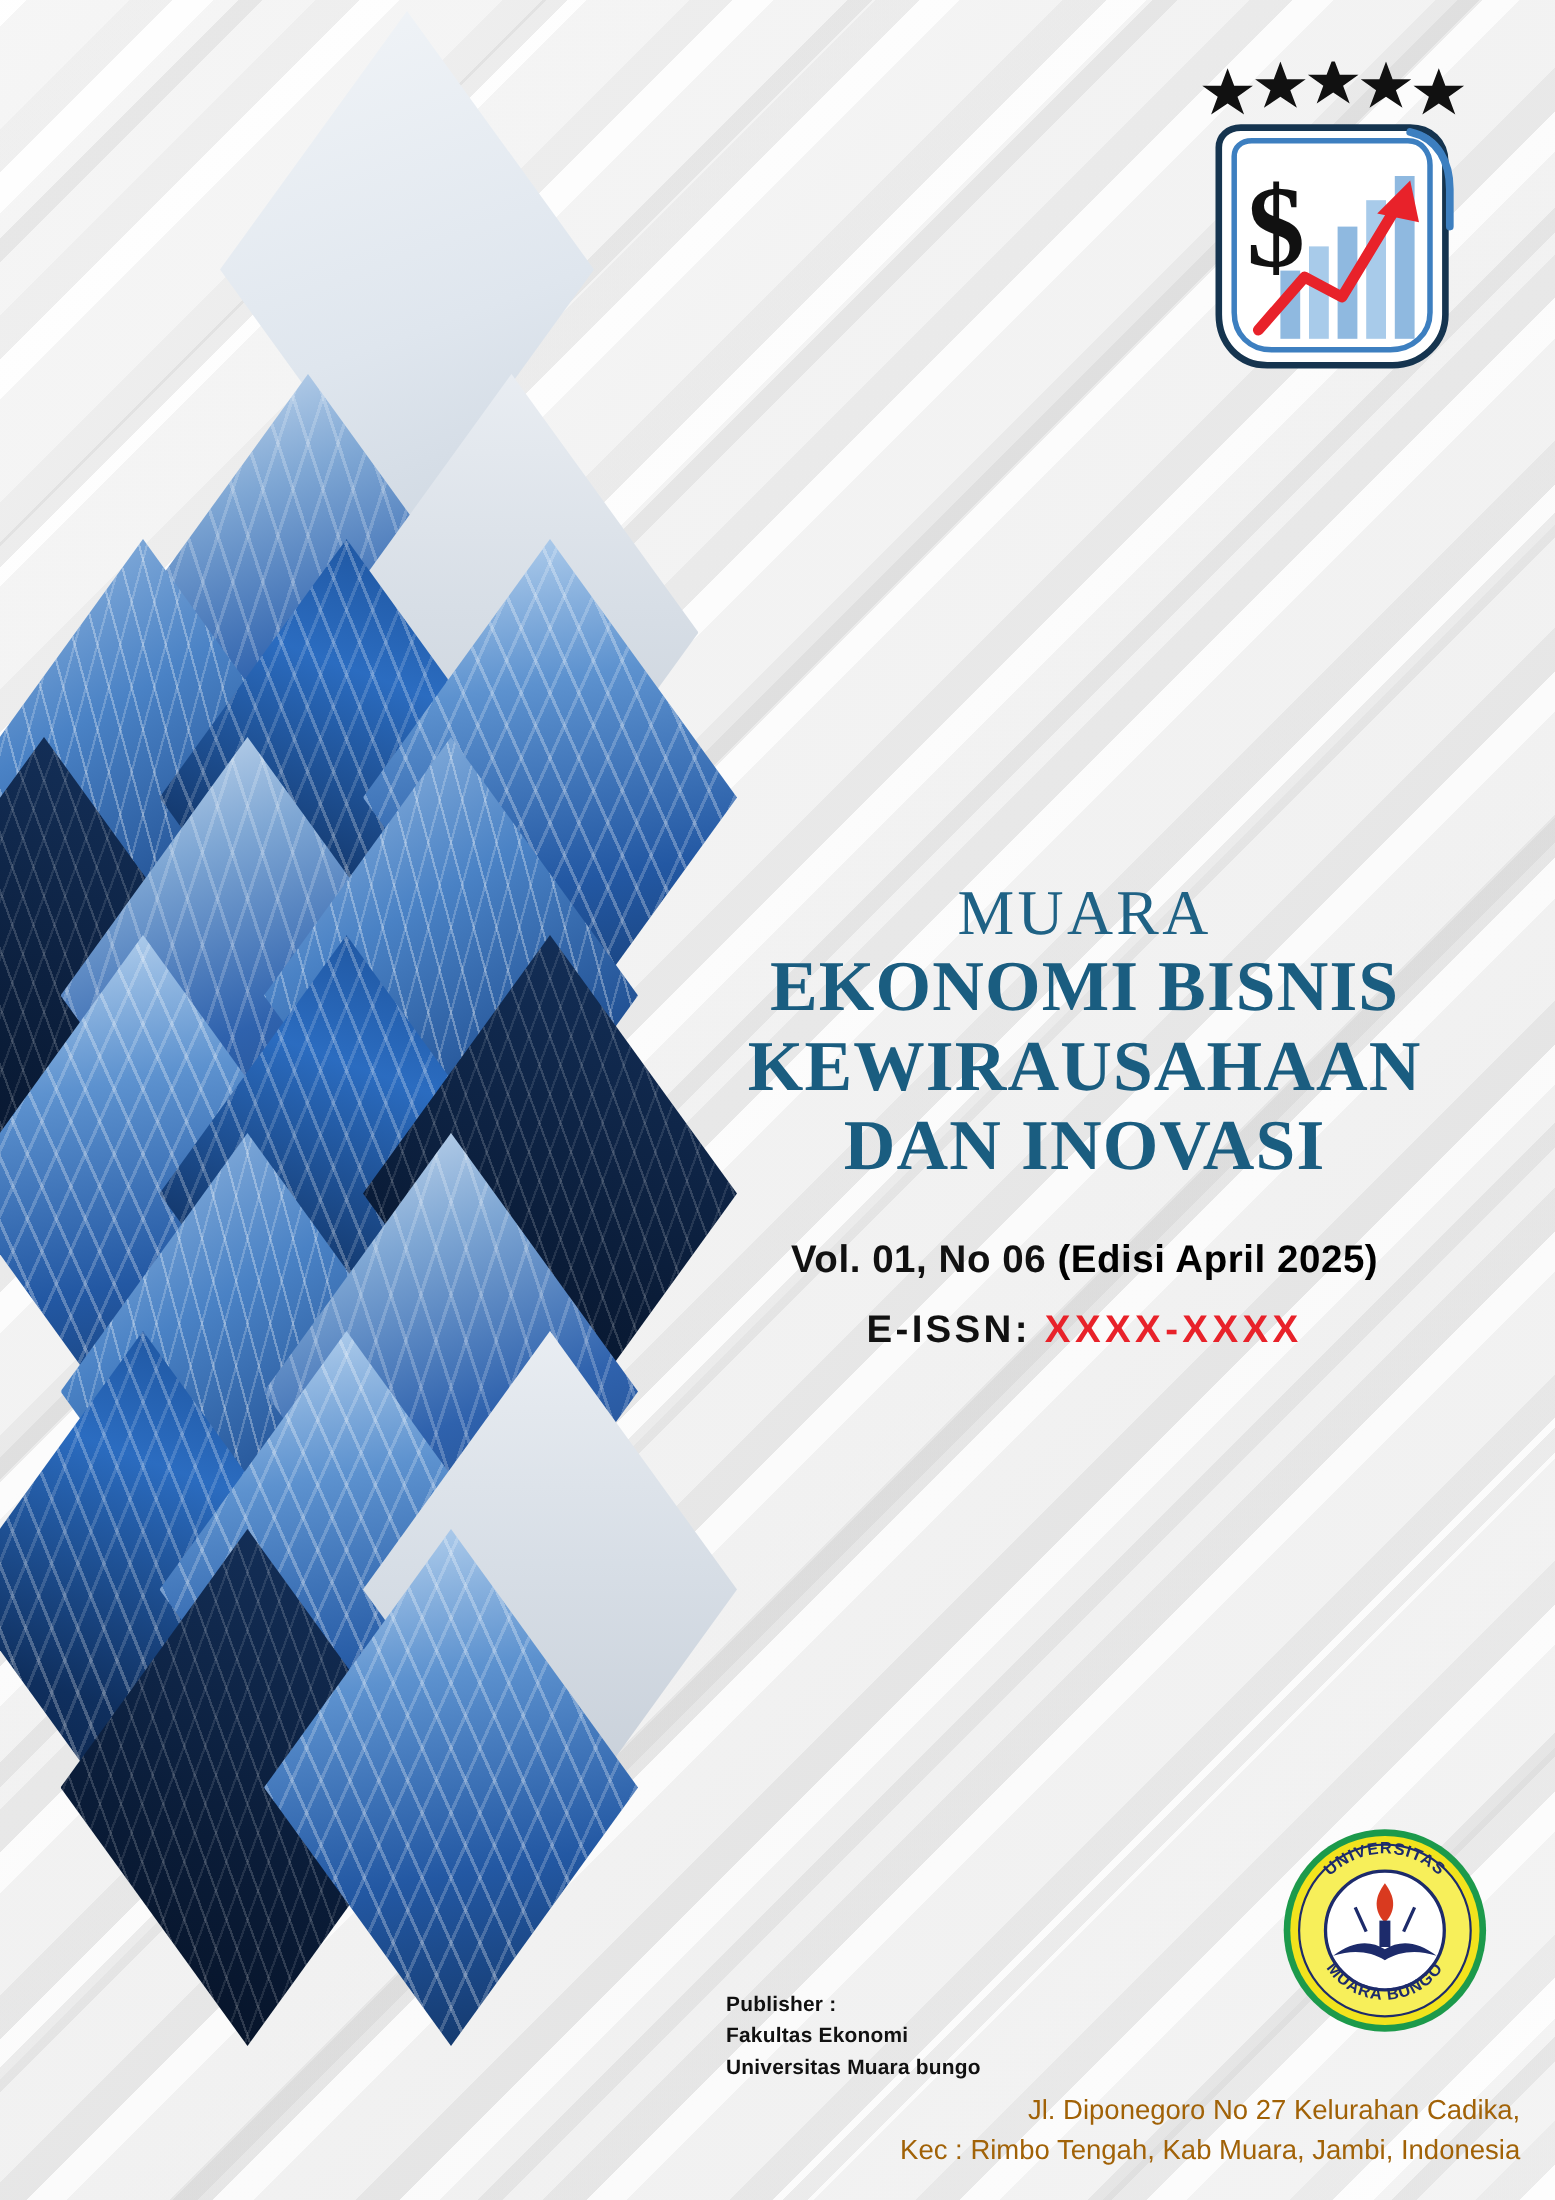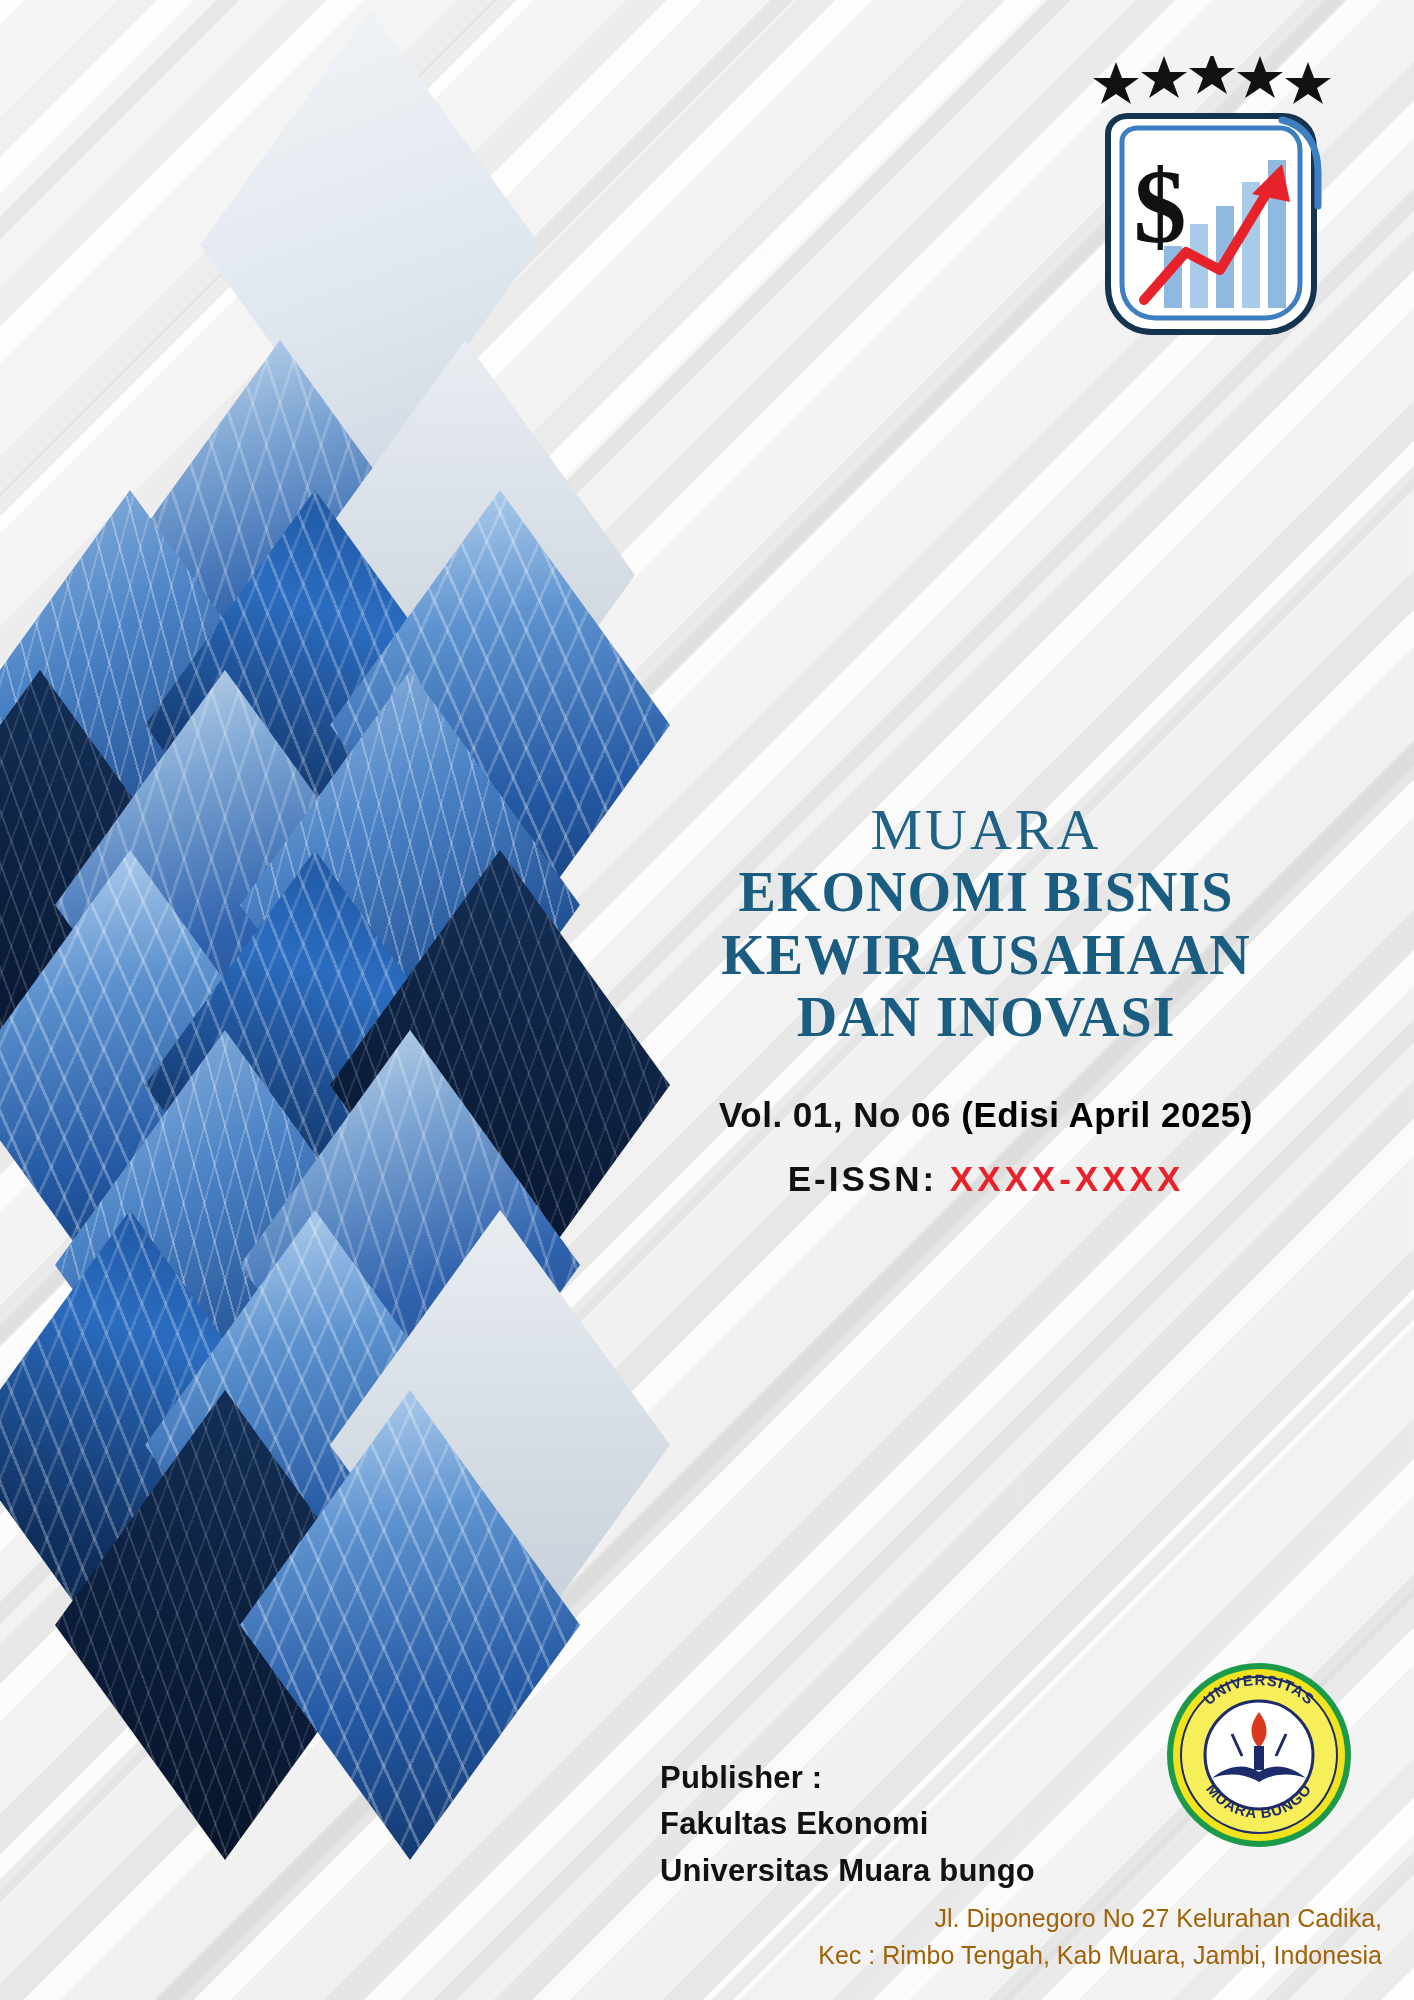--- a/index.html
+++ b/index.html
@@ -128,21 +128,21 @@
     font-family: "Liberation Serif", serif;
     font-size: 58px;
     letter-spacing: 3px;
     font-weight: 400;
     color: #1f6285;
     line-height: 1.05;
   }
   .t-main {
     font-family: "Liberation Serif", serif;
     font-weight: 700;
-    font-size: 56px;
+    font-size: 65px;
     letter-spacing: 1px;
     line-height: 1.12;
     color: #1a5d80;
   }
   .t-main .ln { display: block; white-space: nowrap; }
 
   .vol-line {
     margin-top: 46px;
     font-family: "Liberation Sans", sans-serif;
     font-weight: 700;
@@ -163,21 +163,21 @@
 
   
   .publisher {
     position: absolute;
     left: 660px;
     bottom: 106px;
     width: 520px;
     color: #111111;
   }
   .publisher .pl {
-    font-size: 31px;
+    font-size: 19px;
     font-weight: 700;
     line-height: 1.5;
     letter-spacing: 0.2px;
   }
   .address {
     position: absolute;
     right: 32px;
     bottom: 26px;
     width: 730px;
     text-align: right;

